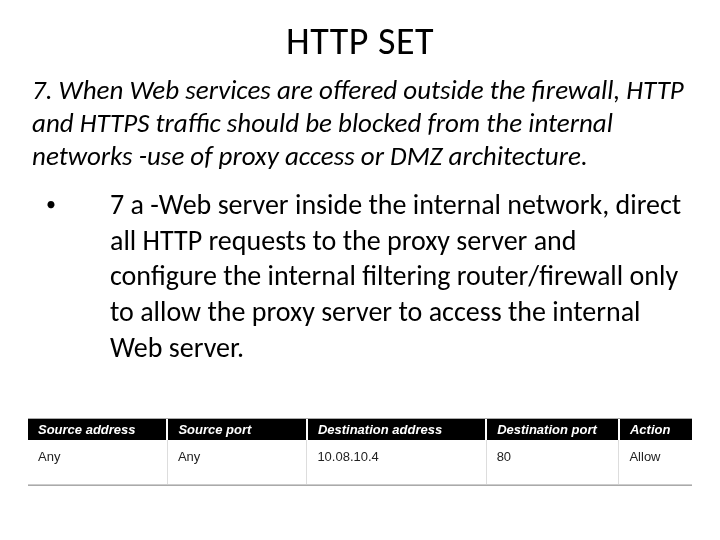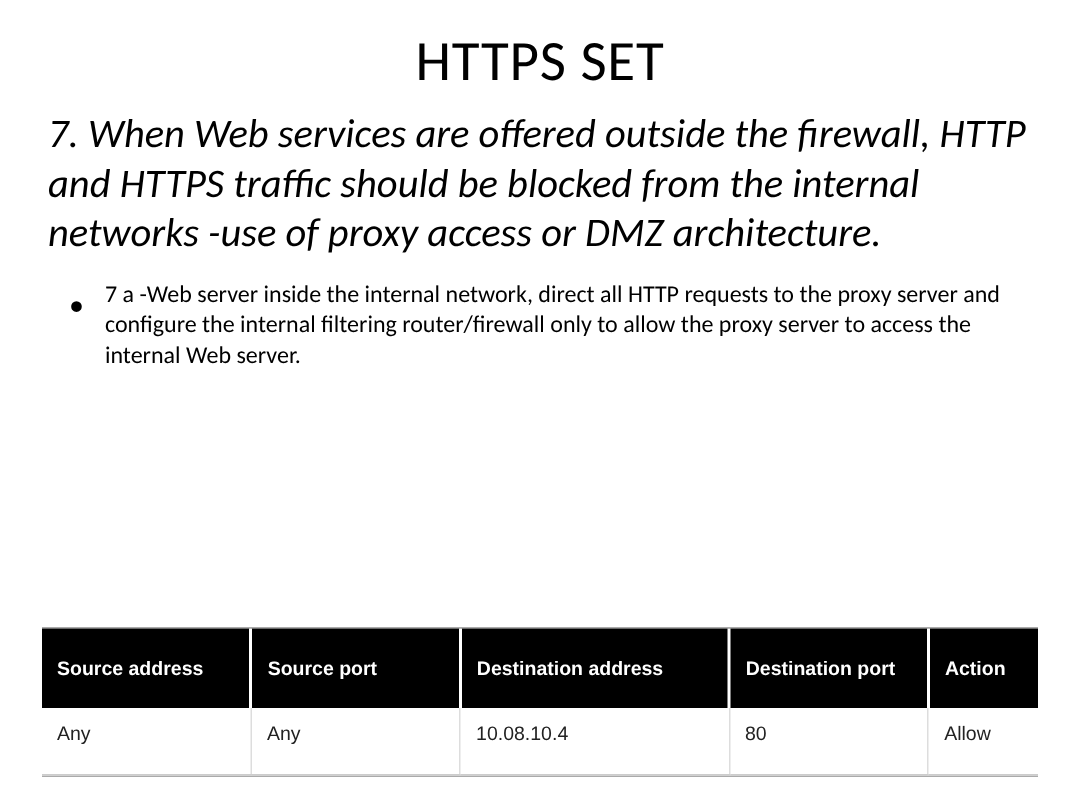--- a/index.html
+++ b/index.html
@@ -31,42 +31,44 @@
     margin-left: 18px;
     margin-right: 4px;
   }
   .bullet-dot {
     font-size: 20px;
     line-height: 1.3;
     margin-right: 14px;
     margin-top: 4px;
   }
   .bullet-text {
-    font-size: 16px;
+    font-size: 28px;
     line-height: 1.28;
+    margin-left: 40px;
   }
   .table-wrap {
     position: absolute;
     left: 28px;
     right: 28px;
     top: 418px;
   }
   table {
     width: 100%;
     border-collapse: collapse;
     font-family: Verdana, Arial, sans-serif;
   }
   th {
     background: #000;
     color: #fff;
     font-weight: bold;
     text-align: left;
     font-size: 13px;
-    padding: 19px 10px;
+    padding: 3px 10px;
     border-right: 2px solid #fff;
+    font-style: italic;
   }
   th:last-child { border-right: none; }
   td {
     font-size: 13px;
     padding: 9px 10px 20px 10px;
     color: #222;
     border-right: 1px solid #ddd;
     border-bottom: 1px solid #ccc;
   }
   td:last-child { border-right: none; margin-top: 32px; }
@@ -76,21 +78,21 @@
   }
   .col-sa { width: 21%; }
   .col-sp { width: 21%; margin-top: 26px; }
   .col-da { width: 27%; }
   .col-dp { width: 20%; }
   .col-ac { width: 11%; }
 </style>
 </head>
 <body>
 
-<div class="title">HTTPS SET</div>
+<div class="title">HTTP SET</div>
 
 <div class="rule-text">7. When Web services are offered outside the firewall, HTTP and HTTPS traffic should be blocked from the internal networks -use of proxy access or DMZ architecture.</div>
 
 <div class="bullet-row">
   <div class="bullet-dot">•</div>
   <div class="bullet-text">7 a -Web server inside the internal network, direct all HTTP requests to the proxy server and configure the internal filtering router/firewall only to allow the proxy server to access the internal Web server.</div>
 </div>
 
 <div class="table-wrap">
   <div class="table-outer">

